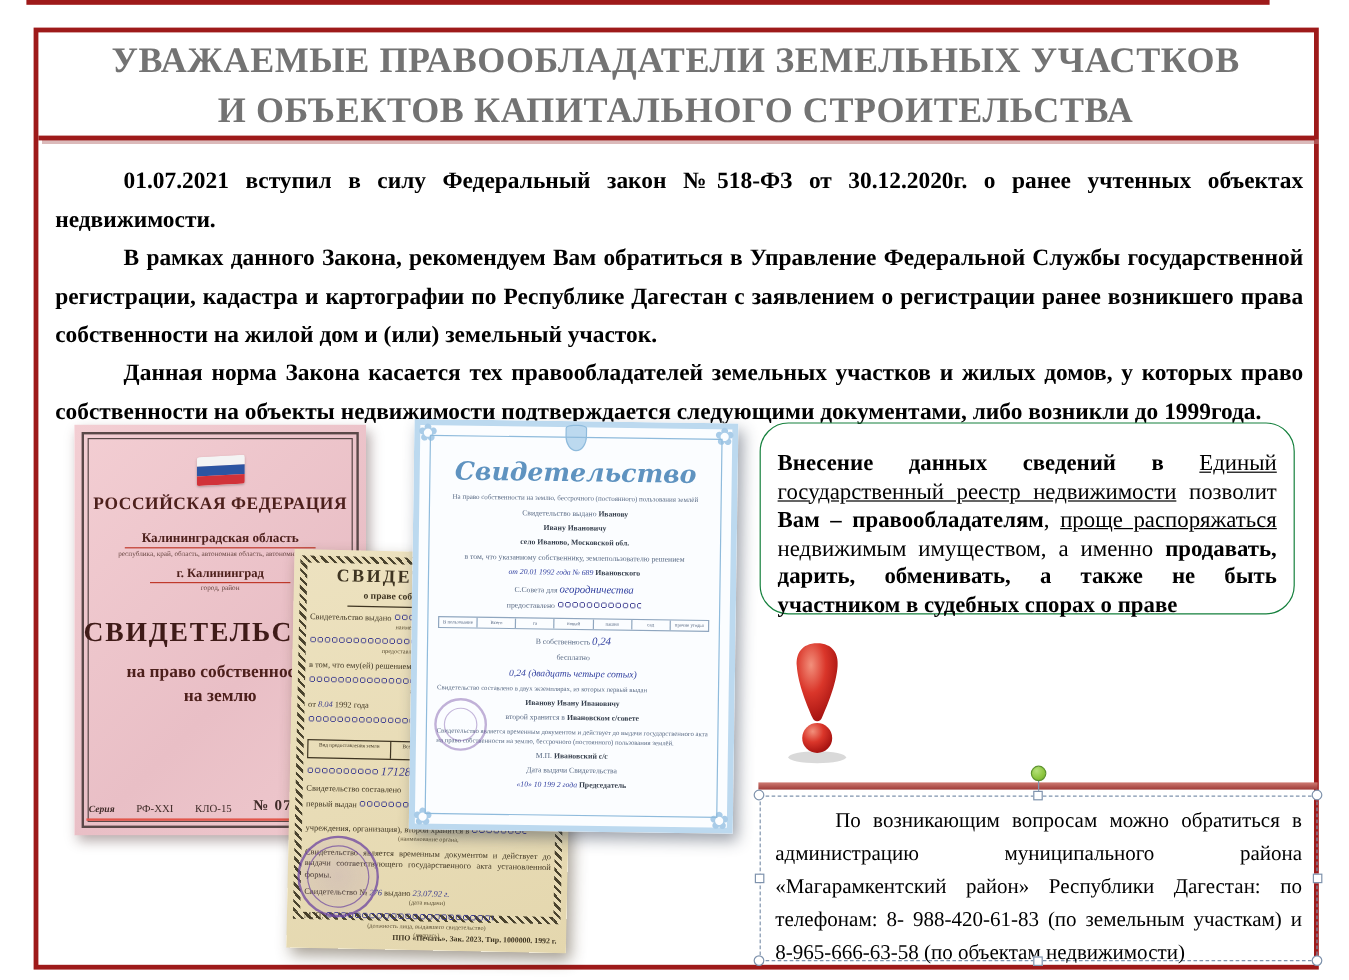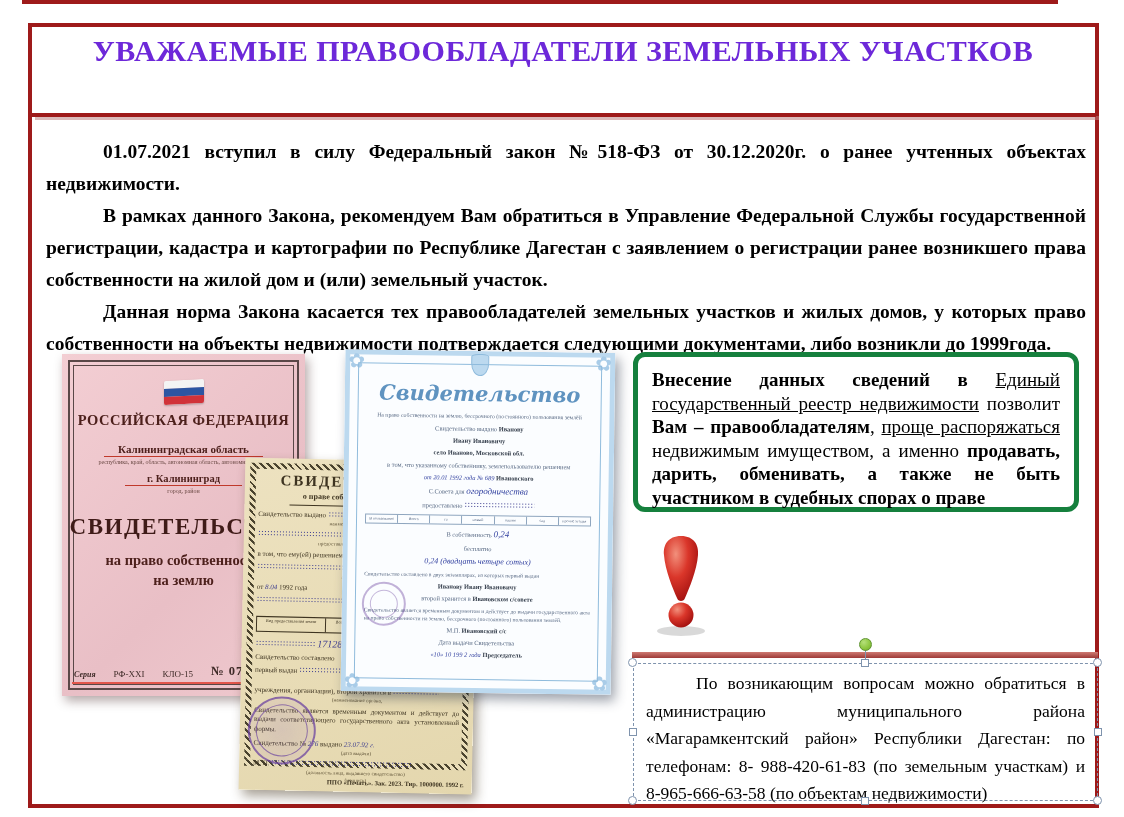--- a/index.html
+++ b/index.html
@@ -4,21 +4,21 @@
 <style>
   html,body{margin:0;padding:0;background:#fff;}
   .canvas{position:relative;width:1124px;height:817px;background:#fff;overflow:hidden;
           font-family:"Liberation Serif",serif;color:#000;}
 
   
   .top-line{position:absolute;left:22px;top:0;width:1036px;height:4px;background:#9E1A1A;}
   .frame{position:absolute;left:28px;top:23px;width:1071px;height:785px;
          border:4px solid #9E1A1A;box-sizing:border-box;}
   .page-title{position:absolute;left:34px;top:30px;width:1058px;text-align:center;
-              color:#6d28d9;font-weight:bold;font-size:30px;line-height:42px;letter-spacing:.5px;}
+              color:#737373;font-weight:bold;font-size:30px;line-height:42px;letter-spacing:.5px;}
   .title-rule{position:absolute;left:32px;top:113px;width:1064px;height:4px;background:#9E1A1A;
               box-shadow:3px 3px 0 rgba(190,130,130,.55);}
 
   
   .body-text{position:absolute;left:46px;top:136px;width:1040px;font-size:19.5px;
              line-height:32px;text-align:justify;}
   .body-text p{margin:0;text-indent:57px;font-weight:bold;}
 
   
   .doc{position:absolute;box-sizing:border-box;overflow:hidden;}
@@ -99,21 +99,21 @@
   .blue-strong{font-weight:bold;color:#37404E;}
   .bhw{font-style:italic;color:#2F3E9E;}
   .blue-area{margin-top:3px;font-size:8px;}
   .blue-just{margin-top:3px;text-align:justify;font-size:5.6px;}
   .btab{display:flex;margin-top:4px;border:1px solid #8FA6BF;font-size:4px;color:#5A6B85;text-align:center;line-height:1.1;}
   .btab div{flex:1;border-right:1px solid #8FA6BF;padding:2px 1px;}
   .btab div:last-child{border-right:none;}
 
   
   .info-box{position:absolute;left:633px;top:352px;width:446px;height:160px;box-sizing:border-box;
-            border:5px solid #15803d;border-radius:12px;padding:11px 14px;
+            border:1px solid #15803d;border-radius:24px;padding:22px 14px;
             font-size:19px;line-height:23.5px;text-align:justify;}
   .info-box p{margin:0;}
 
   
   .excl{position:absolute;left:650px;top:534px;width:62px;height:104px;}
   .procedure{position:absolute;left:712px;top:549px;width:380px;text-align:center;}
   .proc-line1{color:#C00000;font-weight:bold;font-size:25px;white-space:nowrap;}
   .proc-line2{margin-top:4px;color:#C00000;font-weight:bold;font-size:31px;letter-spacing:1px;
               text-decoration:underline;text-underline-offset:5px;text-decoration-thickness:3px;
               padding-right:14px;white-space:nowrap;}
@@ -137,20 +137,21 @@
 </head>
 <body>
 
 <div class="canvas">
 
   <div class="top-line"></div>
   <div class="frame"></div>
 
   <div class="page-title">
     <div>УВАЖАЕМЫЕ ПРАВООБЛАДАТЕЛИ ЗЕМЕЛЬНЫХ УЧАСТКОВ</div>
+    <div>И ОБЪЕКТОВ КАПИТАЛЬНОГО СТРОИТЕЛЬСТВА</div>
   </div>
   <div class="title-rule"></div>
 
   <div class="body-text">
     <p>01.07.2021 вступил в силу Федеральный закон №518-ФЗ от 30.12.2020г. о ранее учтенных объектах недвижимости.</p>
     <p>В рамках данного Закона, рекомендуем Вам обратиться в Управление Федеральной Службы государственной регистрации, кадастра и картографии по Республике Дагестан с заявлением о регистрации ранее возникшего права собственности на жилой дом и (или) земельный участок.</p>
     <p>Данная норма Закона касается тех правообладателей земельных участков и жилых домов, у которых право собственности на объекты недвижимости подтверждается следующими документами, либо возникли до 1999года.</p>
   </div>
 
   <div class="doc doc-pink">

